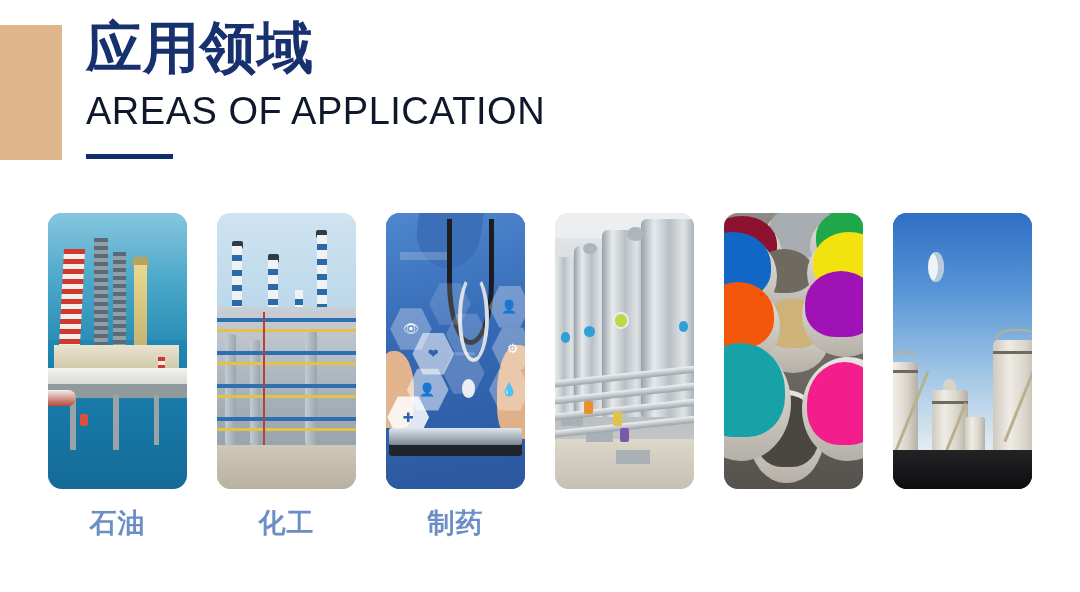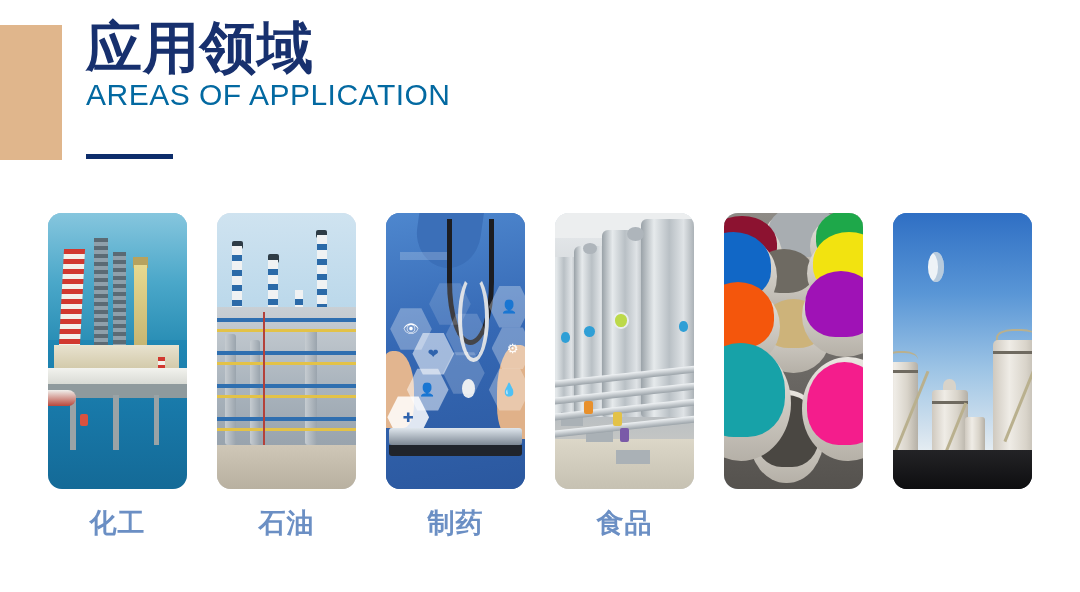--- a/index.html
+++ b/index.html
@@ -17,23 +17,23 @@
     width: 62px; height: 135px;
     background: #e0b68c;
   }
   .header-text { position: absolute; left: 86px; top: 18px; }
   .title-cn {
     font-size: 56px; font-weight: 700; line-height: 1.08;
     color: #17306e; letter-spacing: 1px;
     font-family: "DejaVu Sans", "Liberation Sans", sans-serif;
   }
   .title-en {
-    margin-top: 0;
-    font-size: 30px; font-weight: 400; line-height: 1.1;
-    color: #0369a1; letter-spacing: 0.5px;
+    margin-top: 13px;
+    font-size: 38px; font-weight: 400; line-height: 1.1;
+    color: #0f172a; letter-spacing: 0.5px;
     font-family: "Liberation Sans", sans-serif;
   }
   .rule {
     position: absolute; left: 86px; top: 154px;
     width: 87px; height: 5px; background: #0d2d6b;
   }
 
   
   .cards {
     position: absolute; left: 48px; top: 213px;
@@ -428,19 +428,18 @@
         <div class="stair st1"></div>
           <div class="stair st2"></div>
           <div class="stair st3"></div>
         <div class="wall"></div>
       </div>
     </div>
 
   </div>
 
   <div class="labels">
+    <div class="label">石油</div>
     <div class="label">化工</div>
-    <div class="label">石油</div>
     <div class="label">制药</div>
-    <div class="label">食品</div>
   </div>
 
 </div>
 
 </body></html>

